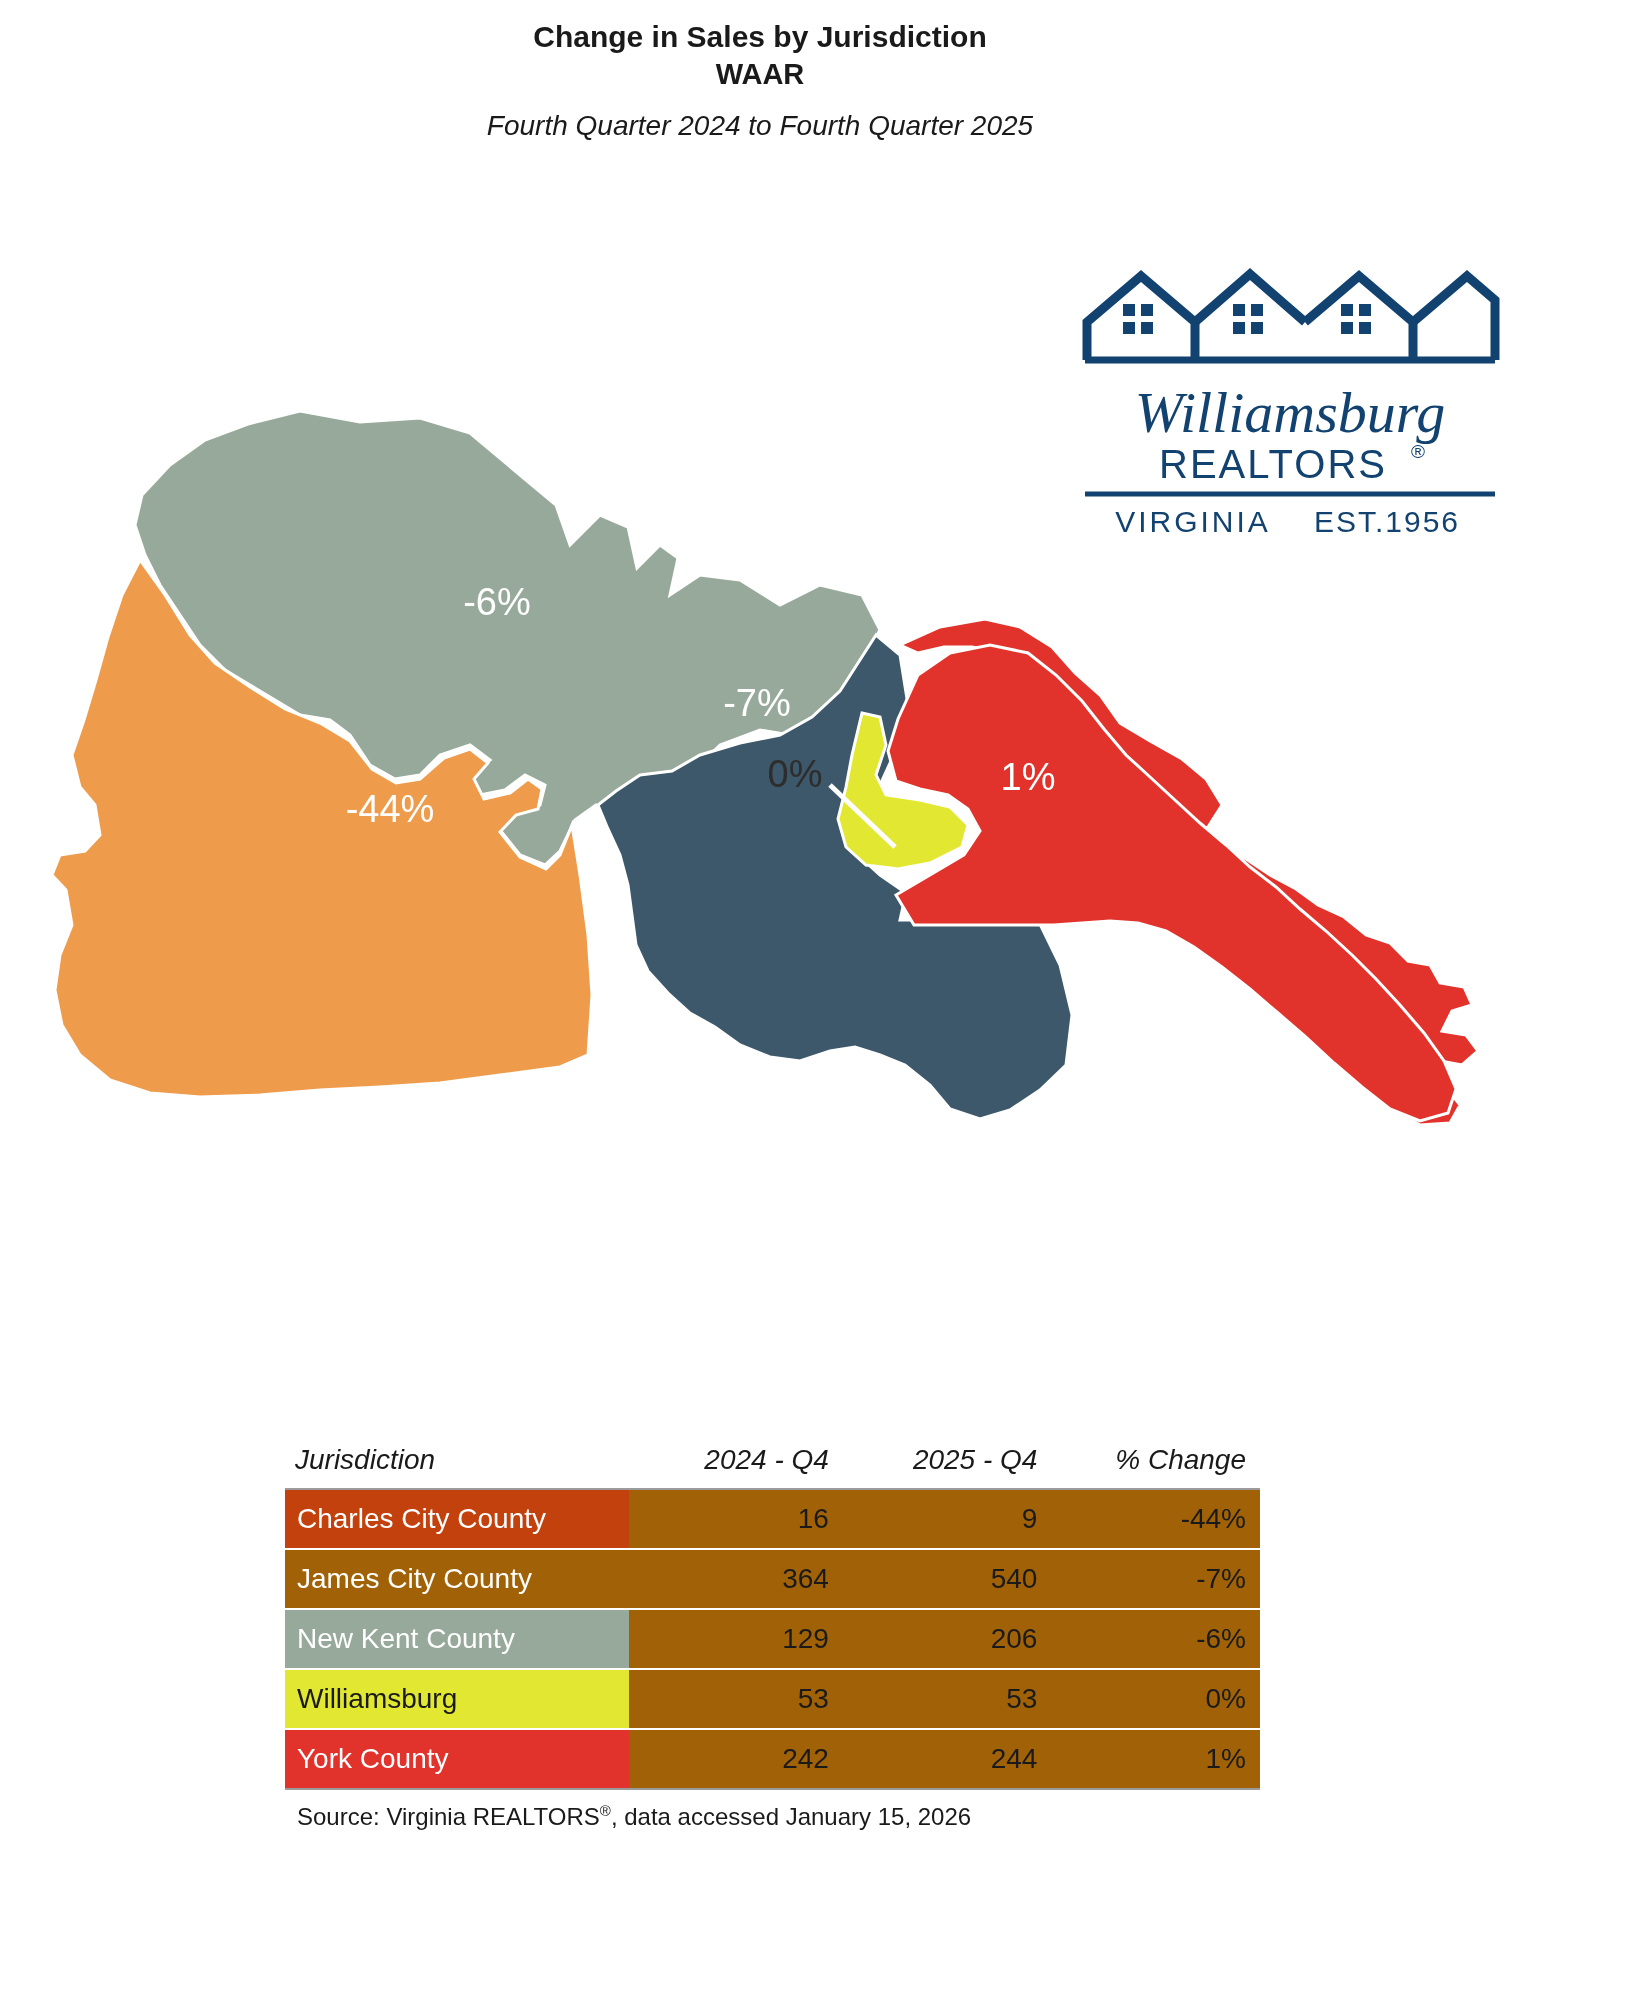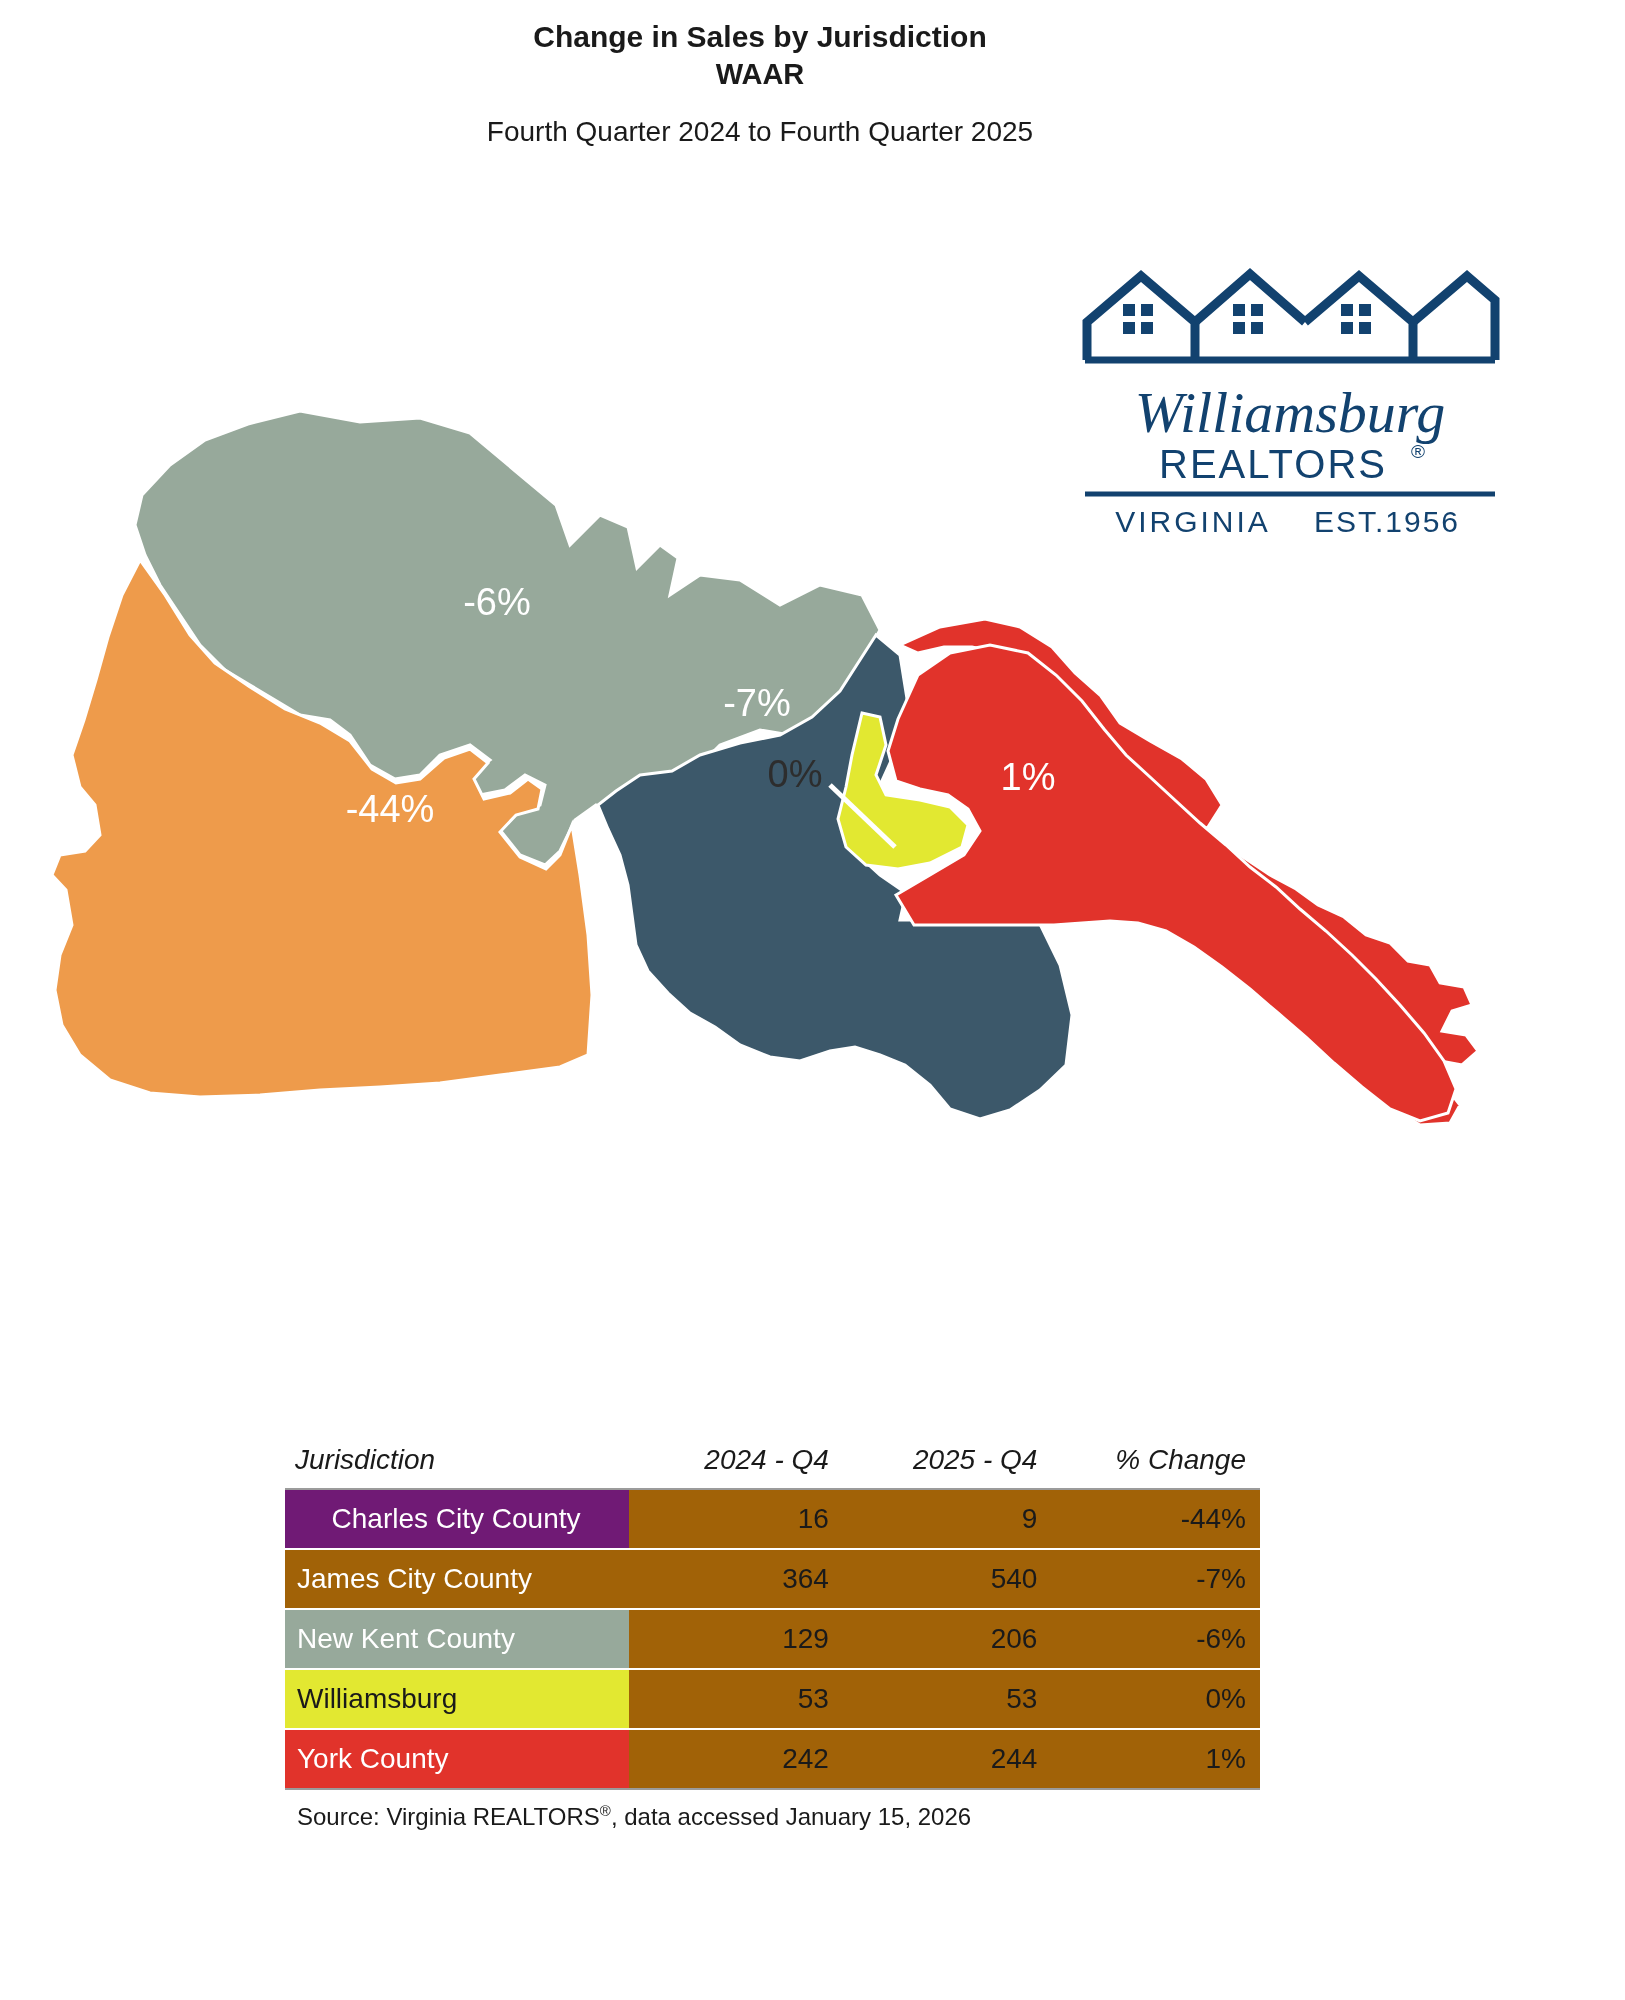--- a/index.html
+++ b/index.html
@@ -31,23 +31,24 @@
     line-height: 1.25;
   }
   .title-sub {
     font-size: 29px;
     font-weight: bold;
     color: #1a1a1a;
     line-height: 1.25;
   }
   .title-period {
     font-size: 28px;
+    font-style: italic;
     color: #1a1a1a;
     line-height: 1.45;
-    margin-top: 20px;
+    margin-top: 14px;
   }
 
   
   .map-wrap {
     position: absolute;
     top: 175px;
     left: 0px;
     width: 1520px;
     height: 950px;
   }
@@ -253,21 +254,21 @@
     <thead>
       <tr>
         <th class="first">Jurisdiction</th>
         <th>2024 - Q4</th>
         <th>2025 - Q4</th>
         <th>% Change</th>
       </tr>
     </thead>
     <tbody id="table-body">
         <tr>
-          <td class="name" style="background: #701a75; text-align: center;">Charles City County</td>
+          <td class="name" style="background: #c2410c;">Charles City County</td>
           <td>16</td>
           <td>9</td>
           <td>-44%</td>
         </tr>
         <tr>
           <td class="name" style="background: #a16207;">James City County</td>
           <td>364</td>
           <td>540</td>
           <td>-7%</td>
         </tr>

